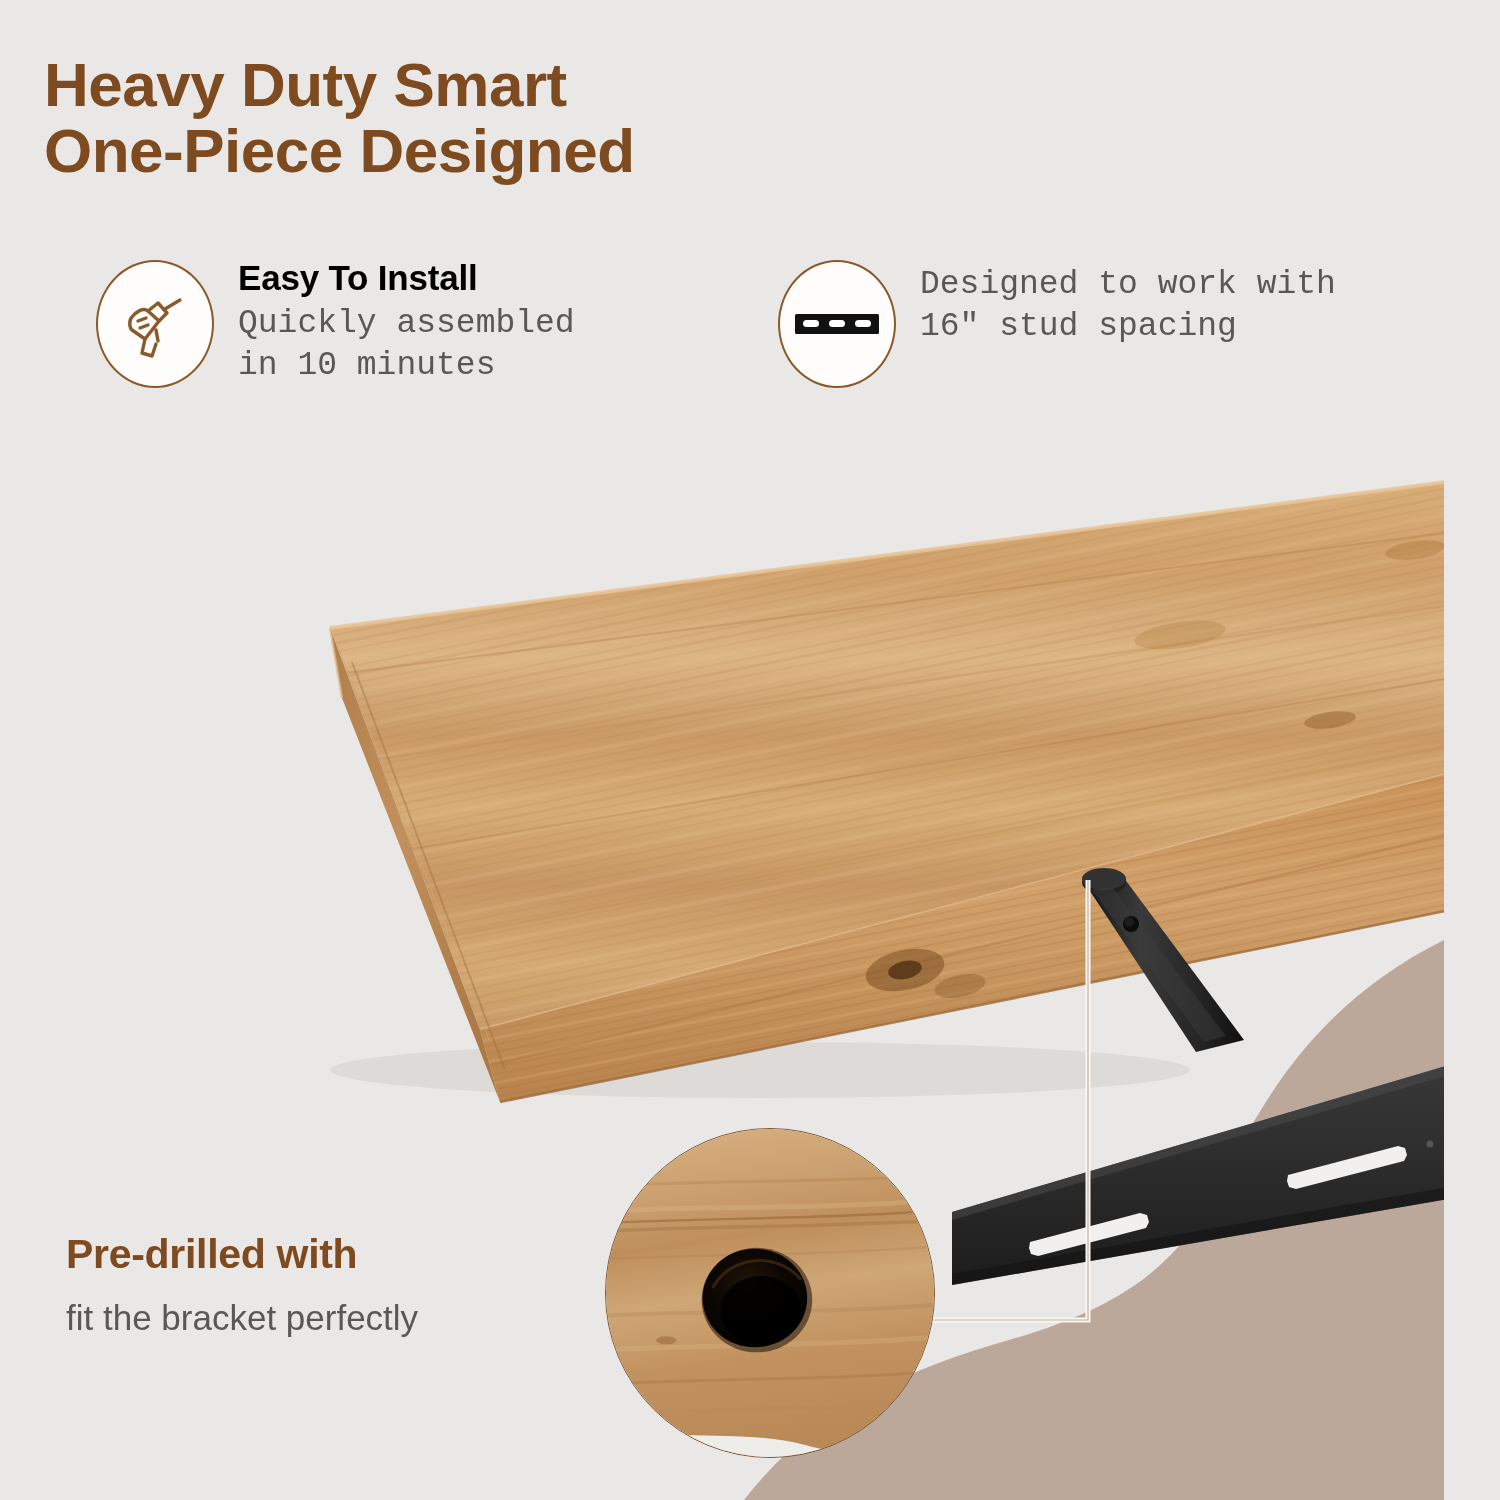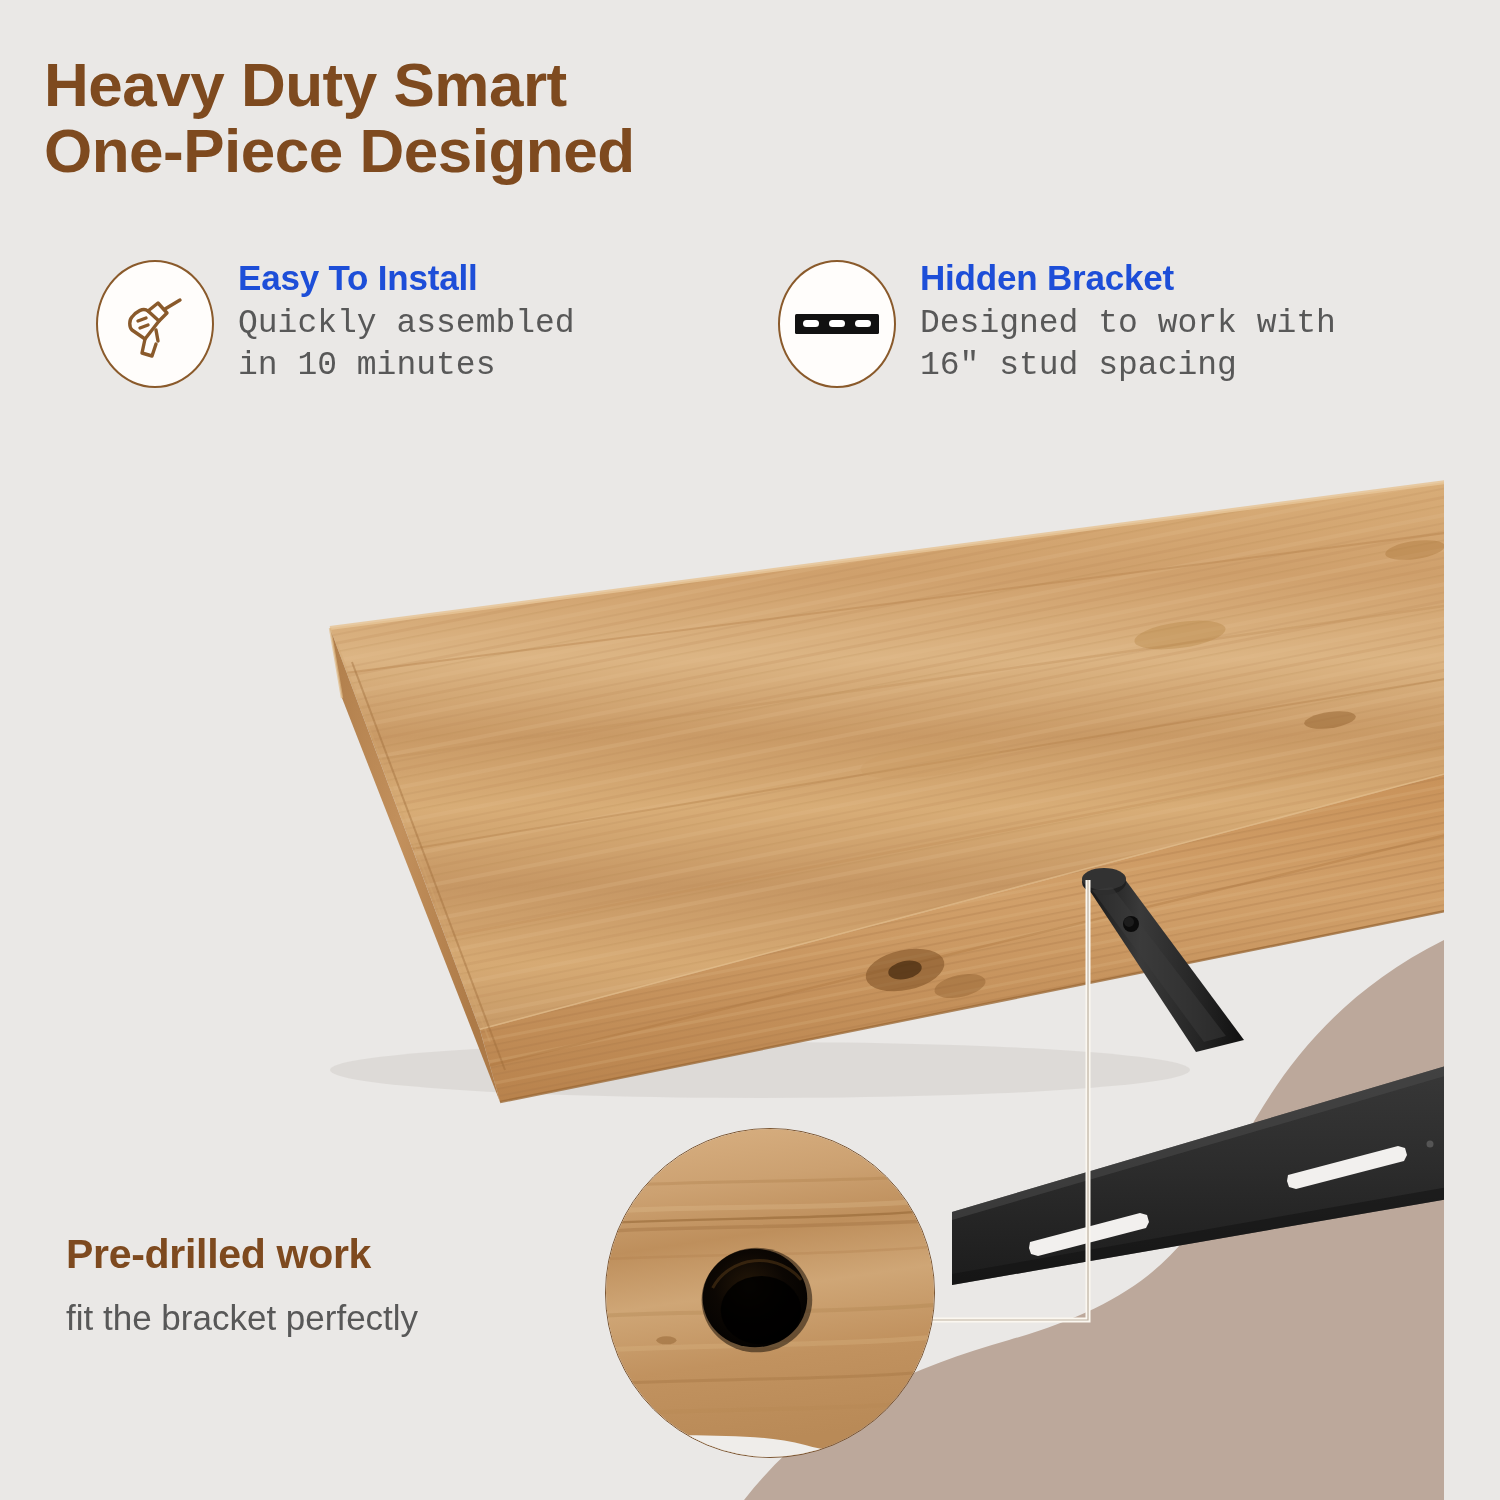--- a/index.html
+++ b/index.html
@@ -25,21 +25,21 @@
   
   .features{position:absolute;left:96px;top:254px;width:1360px;display:flex;gap:82px;}
   .feature{display:flex;align-items:flex-start;gap:24px;width:600px;}
   .fcircle{
     flex:0 0 auto;width:114px;height:124px;border-radius:50%;
     background:#FFFDFB;border:2px solid #8A5A2B;
     display:flex;align-items:center;justify-content:center;
     margin-top:6px;
   }
   .ftext{padding-top:4px;}
-  .ftitle{color:#1d4ed8;font-weight:700;font-size:35px;line-height:1.12;letter-spacing:-0.2px;}
+  .ftitle{color:#000000;font-weight:700;font-size:35px;line-height:1.12;letter-spacing:-0.2px;}
   .fbody{color:#585858;font-weight:400;font-size:33px;line-height:1.26;margin-top:6px;white-space:pre-line;font-family:Liberation Mono, monospace;}
 
   
   .photo{position:absolute;left:0;top:430px;width:1500px;height:900px;}
 
   
   .magnifier{
     position:absolute;left:605px;top:1128px;width:330px;height:330px;border-radius:50%;
     overflow:hidden;border:1.6px solid #7a5532;box-sizing:border-box;
   }
@@ -93,21 +93,20 @@
     <div class="feature">
       <div class="fcircle">
         <svg width="84" height="30" viewBox="0 0 84 30">
           <rect x="0" y="5" width="84" height="20" rx="1.5" fill="#111111"></rect>
           <rect x="8" y="11" width="16" height="7" rx="3.5" fill="#FFFFFF"></rect>
           <rect x="34" y="11" width="16" height="7" rx="3.5" fill="#FFFFFF"></rect>
           <rect x="60" y="11" width="16" height="7" rx="3.5" fill="#FFFFFF"></rect>
         </svg>
       </div>
       <div class="ftext">
-        <div class="ftitle">Hidden Bracket</div>
         <div class="fbody">Designed to work with
 16" stud spacing</div>
       </div>
     </div>
 
   </div>
 
   <svg class="photo" viewBox="0 0 1500 900">
     <defs>
 
@@ -277,17 +276,17 @@
         <path d="M108,160 A52,49 0 0 1 196,152" fill="none" stroke="#5a3c18" stroke-width="3" opacity=".5"></path>
 
         <ellipse cx="62" cy="212" rx="10" ry="4" fill="#8b5e2c" opacity=".45"></ellipse>
 
         <path d="M-10,300 C60,312 140,300 200,316 C250,330 300,322 340,312 L340,340 L-10,340 Z" fill="#EFEDEA"></path>
       </g>
     </svg>
   </div>
 
   <div class="caption">
-    <div class="cap-title">Pre-drilled work</div>
+    <div class="cap-title">Pre-drilled with</div>
     <div class="cap-sub">fit the bracket perfectly</div>
   </div>
 
 </div>
 
 </body></html>

